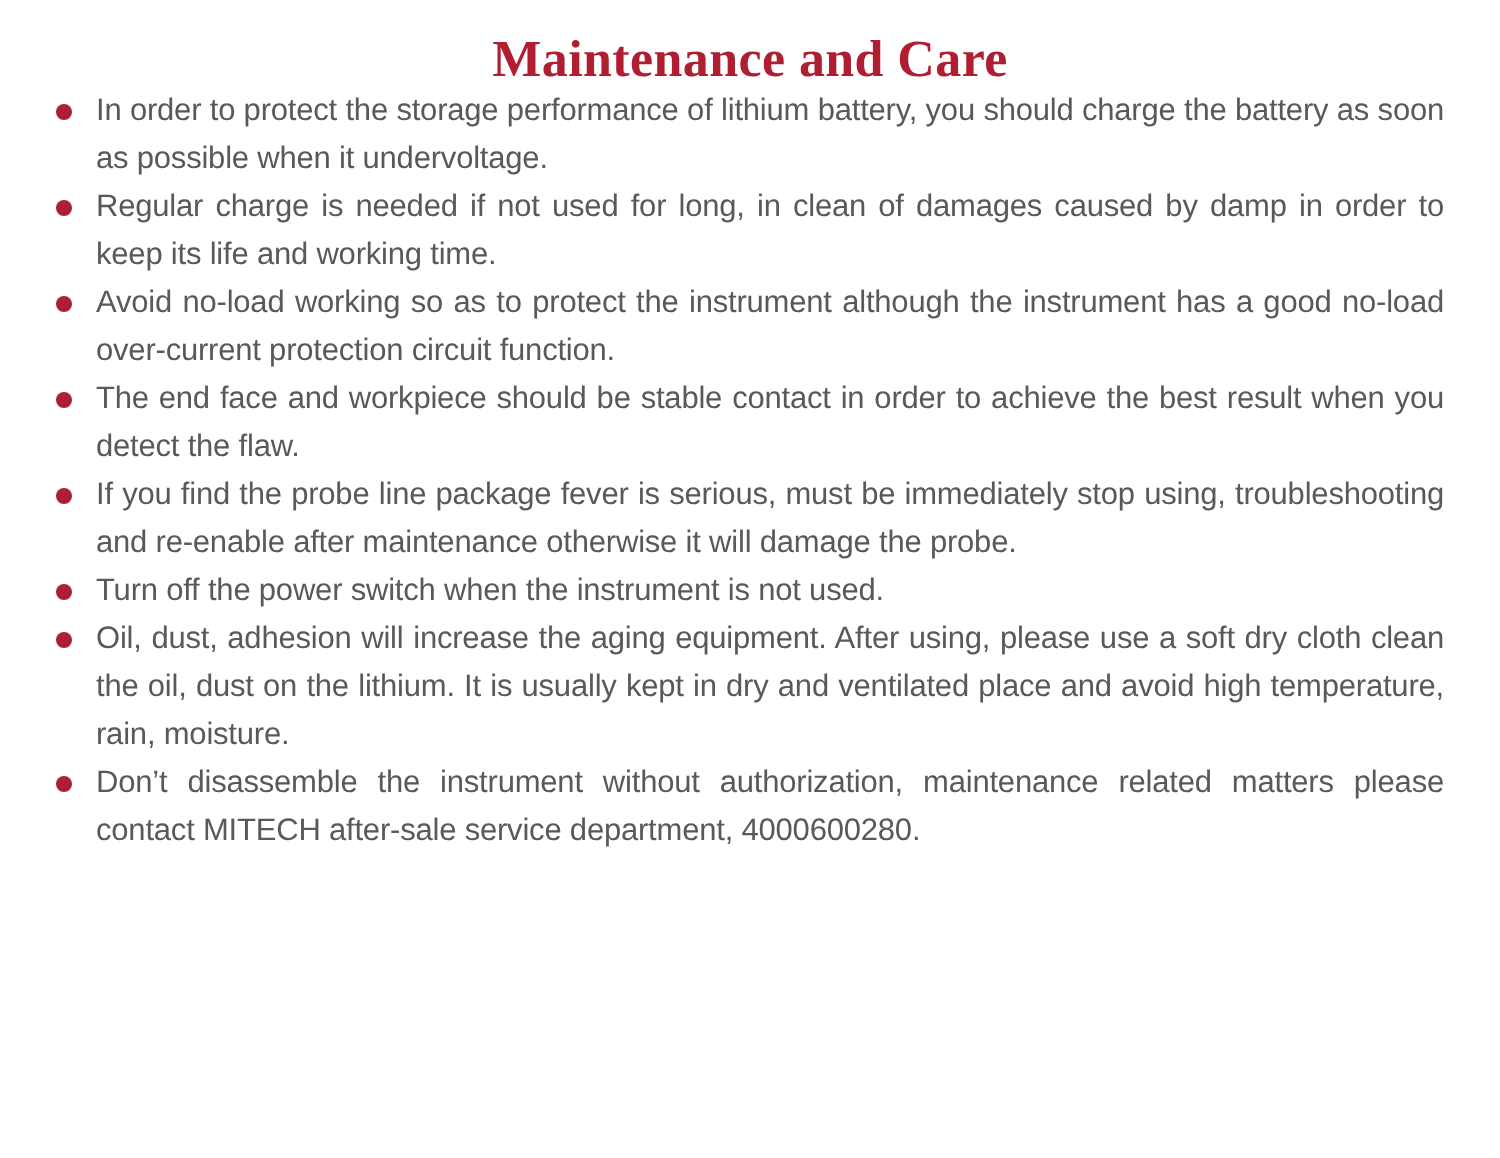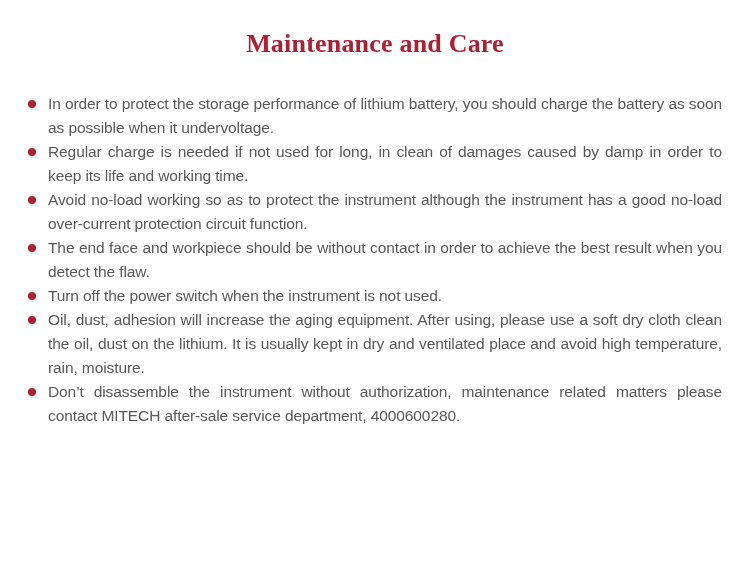--- a/index.html
+++ b/index.html
@@ -12,34 +12,33 @@
   html, body { width: 750px; height: 579px; }
   body {
     background: var(--page-bg);
     font-family: "Liberation Sans", sans-serif;
     overflow: hidden;
   }
   .page {
     width: 750px;
     height: 453px;
     background: var(--page-bg);
-    padding: 30px 28px 0 28px;
+    padding: 16px 28px 0 28px;
   }
   h1.page-title {
     font-family: "Liberation Serif", "DejaVu Serif", serif;
     font-weight: bold;
     font-size: 26px;
     line-height: 28px;
     color: var(--title-color);
     text-align: center;
     letter-spacing: 0.2px;
   }
   ul.maintenance-list {
     list-style: none;
-    margin-top: 34px;
   }
   ul.maintenance-list li {
     display: flex;
     align-items: flex-start;
   }
   .dot {
     flex: 0 0 auto;
     width: 8px;
     height: 8px;
     border-radius: 50%;
@@ -73,24 +72,28 @@
         <span class="item-text">Regular charge is needed if not used for long, in clean of damages caused by damp in order to keep its life and working time.</span>
       </li>
 
       <li>
         <span class="dot"></span>
         <span class="item-text">Avoid no-load working so as to protect the instrument although the instrument has a good no-load over-current protection circuit function.</span>
       </li>
 
       <li>
         <span class="dot"></span>
-        <span class="item-text">The end face and workpiece should be without contact in order to achieve the best result when you detect the flaw.</span>
+        <span class="item-text">The end face and workpiece should be stable contact in order to achieve the best result when you detect the flaw.</span>
       </li>
 
 
+      <li>
+        <span class="dot"></span>
+        <span class="item-text">If you find the probe line package fever is serious, must be immediately stop using, troubleshooting and re-enable after maintenance otherwise it will damage the probe.</span>
+      </li>
 
       <li>
         <span class="dot"></span>
         <span class="item-text">Turn off the power switch when the instrument is not used.</span>
       </li>
 
 
       <li>
         <span class="dot"></span>
         <span class="item-text">Oil, dust, adhesion will increase the aging equipment. After using, please use a soft dry cloth clean the oil, dust on the lithium. It is usually kept in dry and ventilated place and avoid high temperature, rain, moisture.</span>

